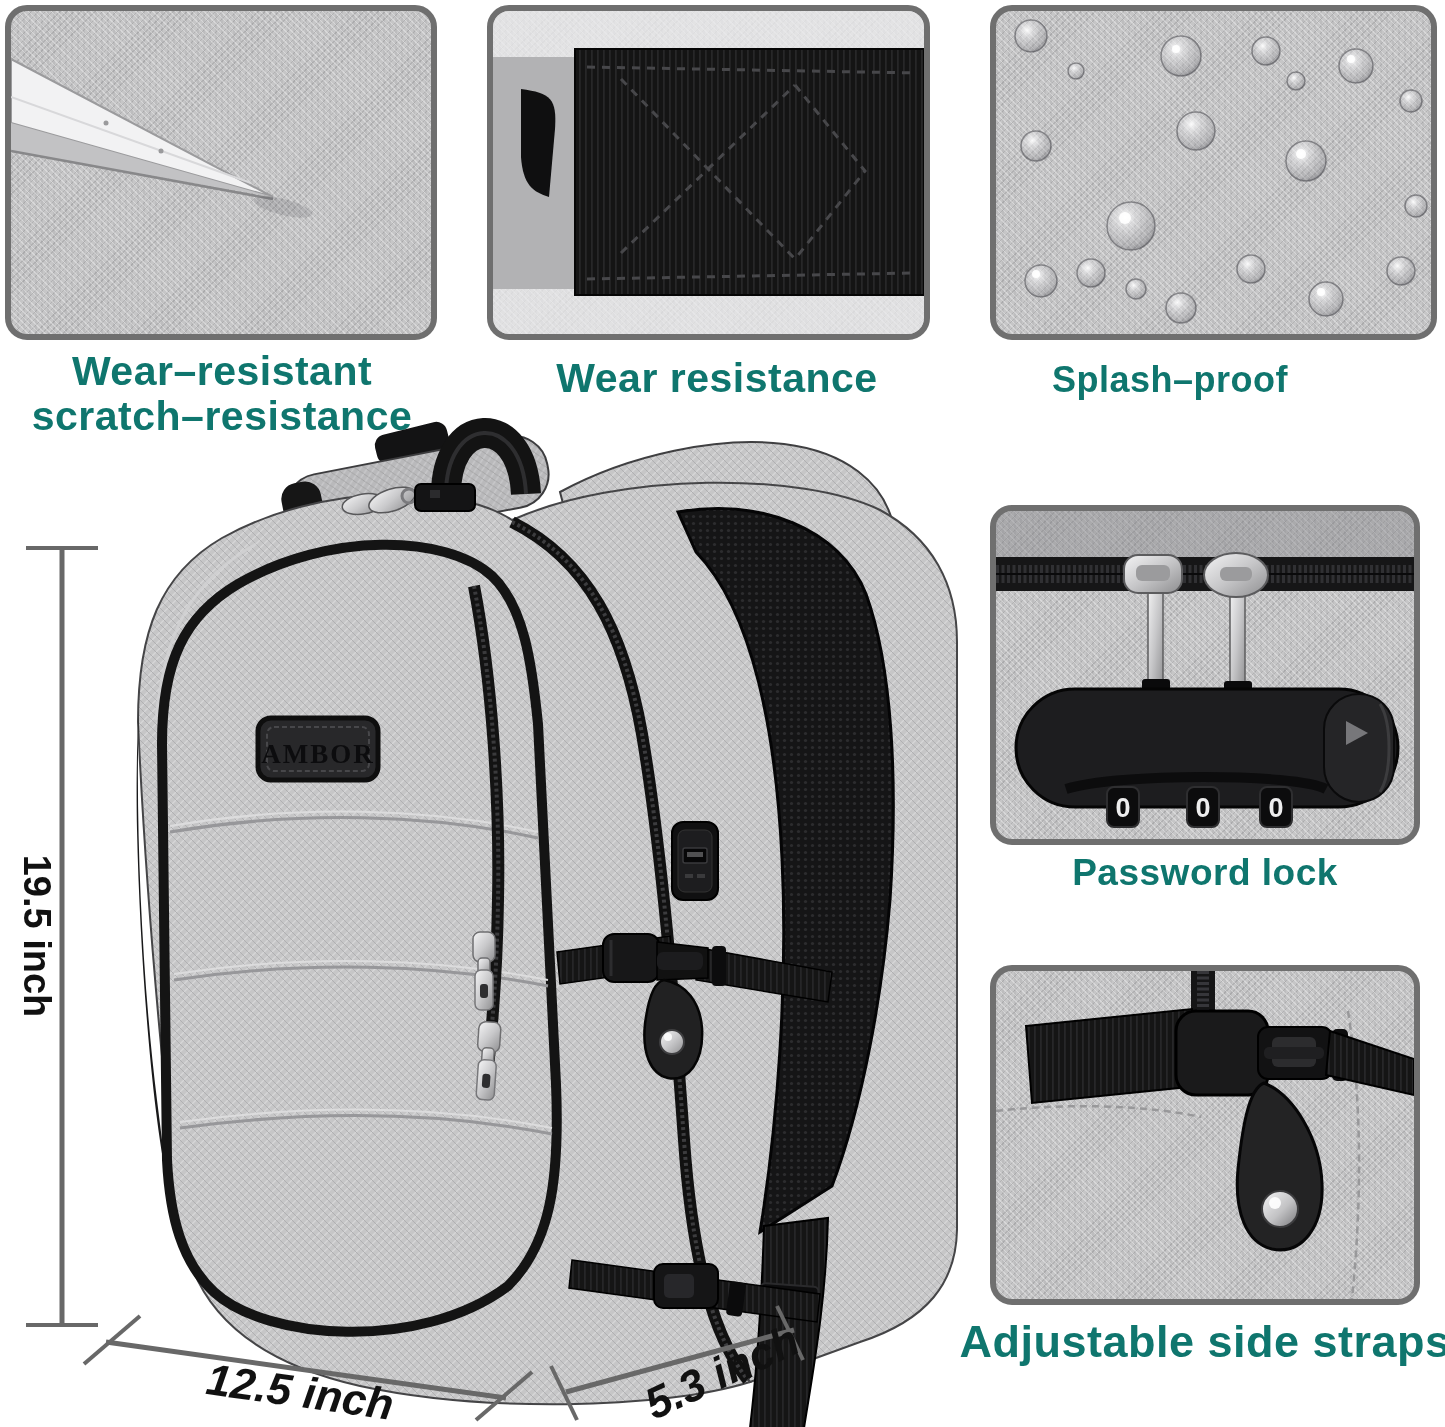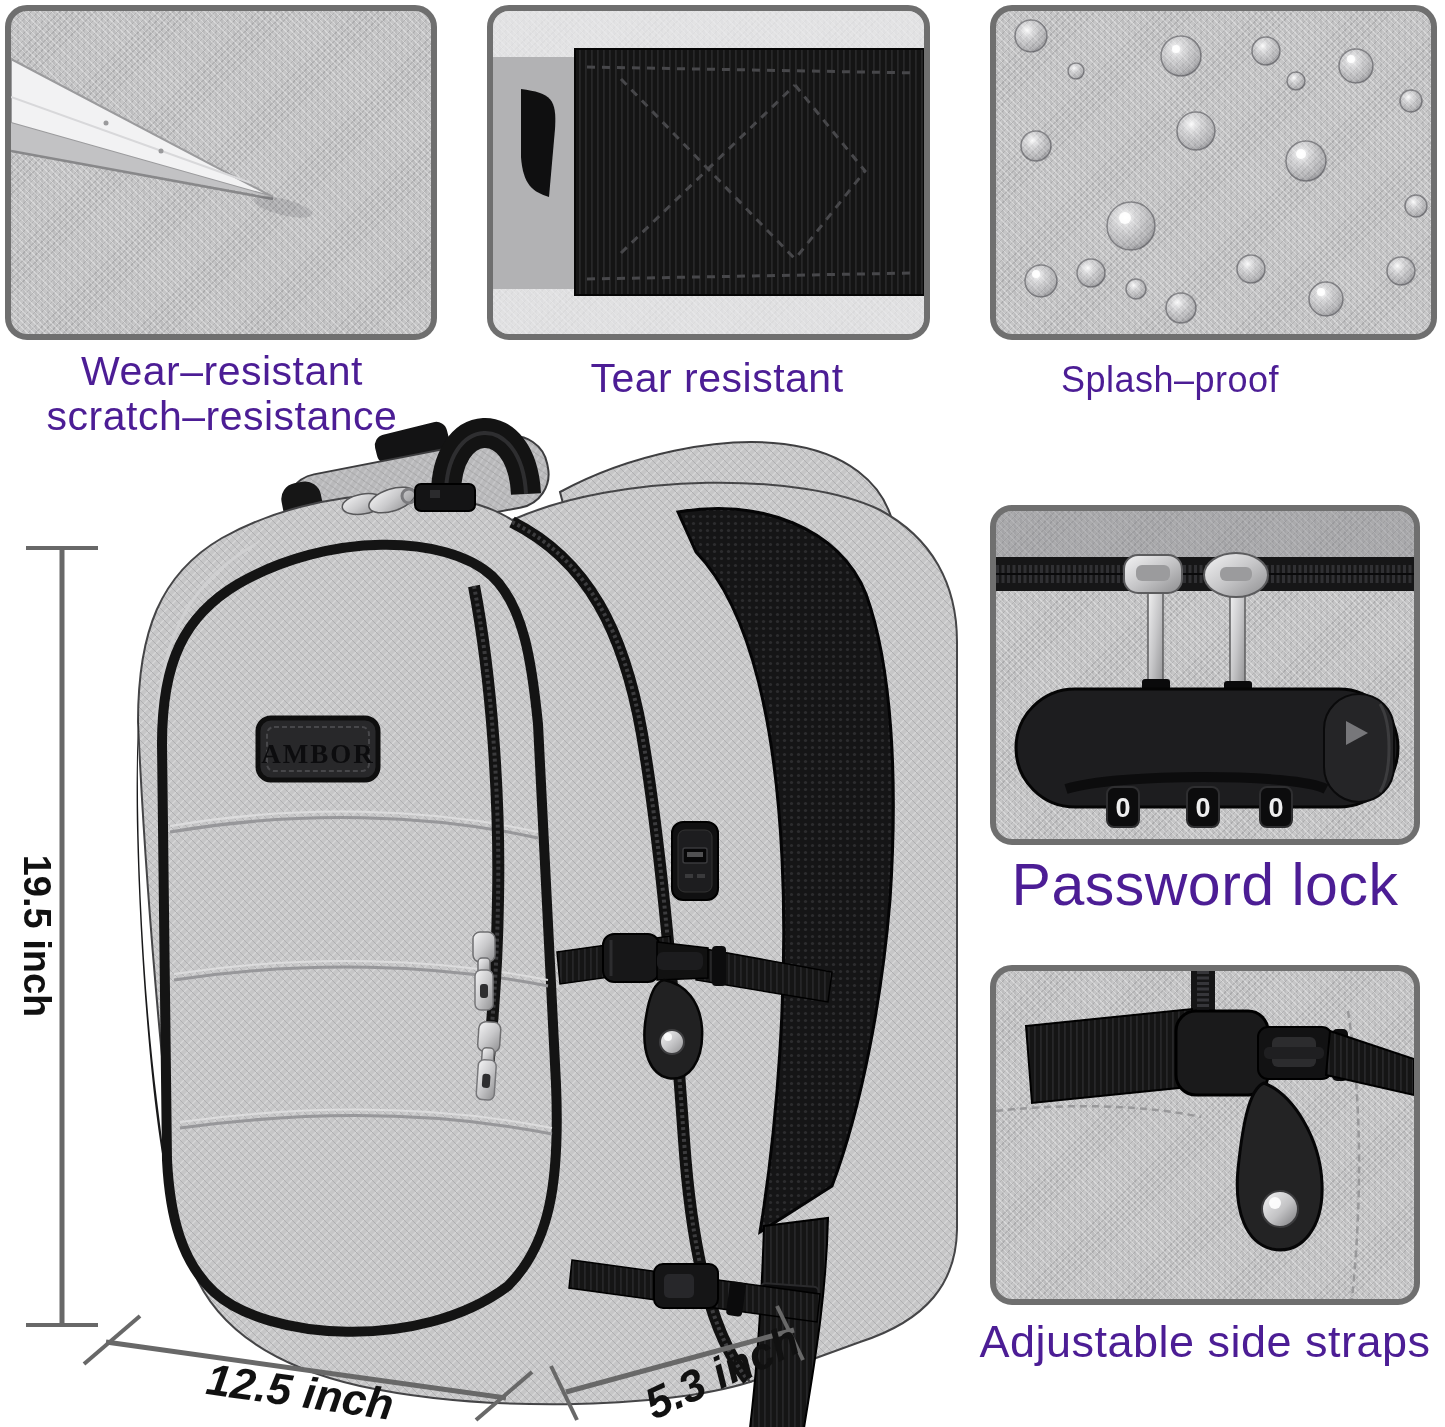--- a/index.html
+++ b/index.html
@@ -5,27 +5,27 @@
   html,body{margin:0;padding:0;background:#fff}
   .canvas{position:relative;width:1445px;height:1427px;background:#ffffff;
           font-family:"Liberation Sans",sans-serif;overflow:hidden}
   .photo{position:absolute;border:6px solid #6f6f6f;border-radius:22px;
          overflow:hidden;box-sizing:border-box}
   .photo svg{position:absolute;left:0;top:0;display:block}
   .fabric{background-color:#c6c6c7;background-image:
       repeating-linear-gradient(45deg, rgba(255,255,255,.32) 0 1px, rgba(255,255,255,0) 1px 4px),
       repeating-linear-gradient(-45deg, rgba(70,70,74,.16) 0 1px, rgba(0,0,0,0) 1px 5px),
       repeating-linear-gradient(90deg, rgba(110,110,114,.10) 0 2px, rgba(0,0,0,0) 2px 6px);}
-  .cap{position:absolute;font-weight:400;color:#4c1d95;text-align:center;
+  .cap{position:absolute;font-weight:700;color:#0f766e;text-align:center;
        line-height:1.1;letter-spacing:.5px;white-space:nowrap}
   .dim{position:absolute;font-weight:700;color:#111;white-space:nowrap}
   #cap-wear{left:2px;top:349px;width:440px;font-size:41px;white-space:normal}
   #cap-tear{left:502px;top:356px;width:430px;font-size:41px}
   #cap-splash{left:945px;top:360px;width:450px;font-size:36px}
-  #cap-lock{left:990px;top:853px;width:430px;font-size:59px}
+  #cap-lock{left:990px;top:853px;width:430px;font-size:37px}
   #cap-straps{left:955px;top:1317px;width:500px;font-size:45px}
   #dim-height{left:36px;top:936px;transform:translate(-50%,-50%) rotate(90deg);font-size:38px}
   #dim-width{left:300px;top:1392px;transform:translate(-50%,-50%) rotate(8deg);
              font-size:44px;font-style:italic}
   #dim-depth{left:722px;top:1372px;transform:translate(-50%,-50%) rotate(-25deg);
              font-size:44px;font-style:italic}
   #photo-wear{left:5px;top:5px;width:432px;height:335px}
   #photo-tear{left:487px;top:5px;width:443px;height:335px}
   #photo-splash{left:990px;top:5px;width:447px;height:335px}
   #photo-lock{left:990px;top:505px;width:430px;height:340px}
@@ -67,21 +67,21 @@
       <rect x="82" y="38" width="349" height="246" fill="url(#c2rib)" stroke="#050505" stroke-width="2"></rect>
       <g stroke="#47474a" stroke-width="3" stroke-dasharray="8 7" fill="none">
         <path d="M128,68 L302,248"></path>
         <path d="M128,242 L302,74"></path>
         <path d="M302,74 L372,160 L302,248"></path>
         <path d="M94,56 L424,62"></path>
         <path d="M94,268 L422,262"></path>
       </g>
     </svg>
   </div>
-  <div class="cap" id="cap-tear">Tear resistant</div>
+  <div class="cap" id="cap-tear">Wear resistance</div>
 
   <div class="photo fabric" id="photo-splash">
     <svg width="435" height="323" viewBox="0 0 435 323">
       <defs>
         <radialGradient id="c3drop" cx="38%" cy="32%" r="75%">
           <stop offset="0%" stop-color="rgba(255,255,255,.95)"></stop>
           <stop offset="38%" stop-color="rgba(225,225,228,.35)"></stop>
           <stop offset="78%" stop-color="rgba(140,140,145,.3)"></stop>
           <stop offset="100%" stop-color="rgba(80,80,86,.55)"></stop>
         </radialGradient>

